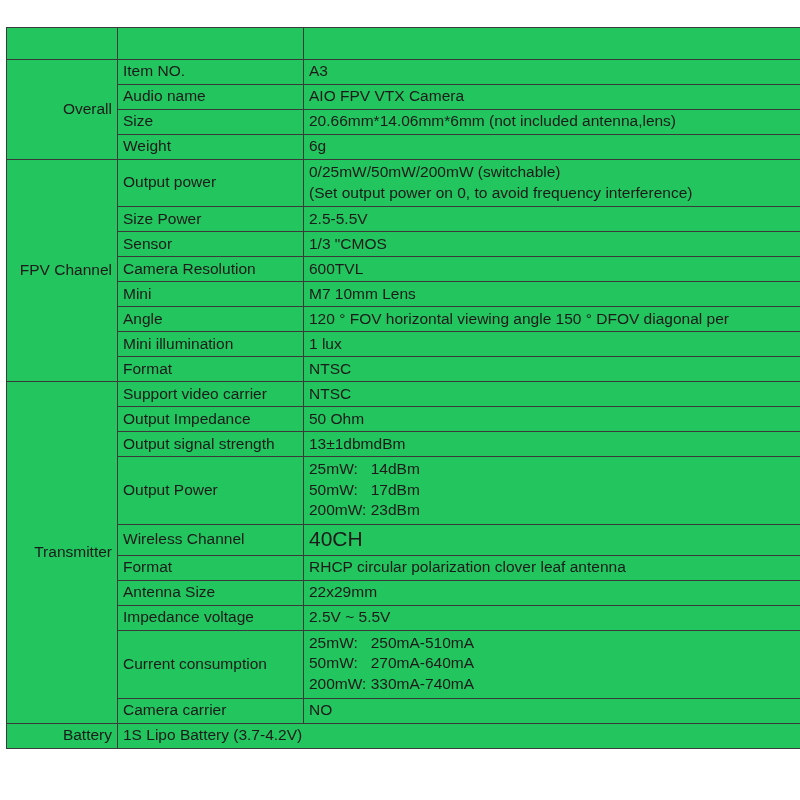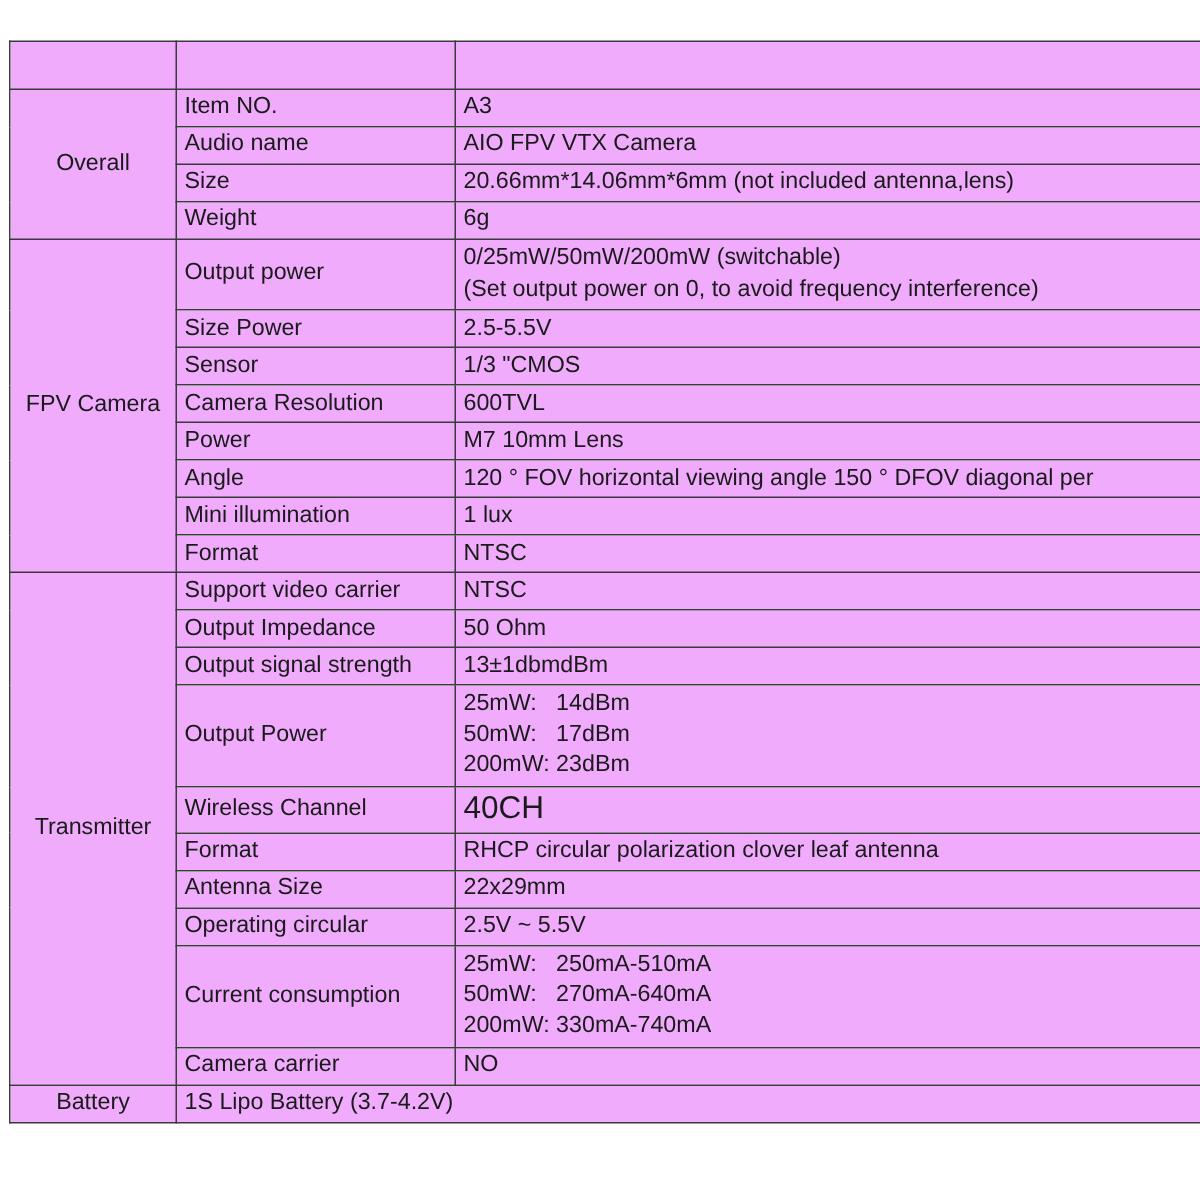--- a/index.html
+++ b/index.html
@@ -35,30 +35,30 @@
     font-size: 15.5px;
     line-height: 1.18;
   }
 
   table.spec-table td {
     border: 1px solid #3a3a3a;
     padding: 2px 5px 3px 5px;
     vertical-align: middle;
     white-space: nowrap;
     overflow: hidden;
-    background: #f0abfc;
+    background: #22c55e;
   }
 
   
   col.c-category { width: 111px; }
   col.c-label    { width: 186px; }
   col.c-value    { width: 603px; }
 
   td.category {
-    text-align: center;
+    text-align: right;
     padding-left: 5px;
   }
   td.label { text-align: left; }
   td.value { text-align: left; }
 
   
   tr.header-row td {
     height: 26px;
     color: #e9e9e9;
     font-size: 13px;
@@ -117,41 +117,41 @@
       <tr class="r-std">
         <td class="label">Size</td>
         <td class="value">20.66mm*14.06mm*6mm (not included antenna,lens)</td>
       </tr>
       <tr class="r-std">
         <td class="label">Weight</td>
         <td class="value">6g</td>
       </tr>
 
       <tr>
-        <td class="category" rowspan="8">FPV Camera</td>
+        <td class="category" rowspan="8">FPV Channel</td>
         <td class="label">Output power</td>
         <td class="value multiline">
           <span class="ml">0/25mW/50mW/200mW (switchable)</span>
           <span class="ml">(Set output power on 0, to avoid frequency interference)</span>
         </td>
       </tr>
       <tr class="r-std">
         <td class="label">Size Power</td>
         <td class="value">2.5-5.5V</td>
       </tr>
       <tr class="r-std">
         <td class="label">Sensor</td>
         <td class="value">1/3 "CMOS</td>
       </tr>
       <tr class="r-std">
         <td class="label">Camera Resolution</td>
         <td class="value">600TVL</td>
       </tr>
       <tr class="r-std">
-        <td class="label">Power</td>
+        <td class="label">Mini</td>
         <td class="value">M7 10mm Lens</td>
       </tr>
       <tr class="r-std">
         <td class="label">Angle</td>
         <td class="value">120 ° FOV horizontal viewing angle 150 ° DFOV diagonal per</td>
       </tr>
       <tr class="r-std">
         <td class="label">Mini illumination</td>
         <td class="value">1 lux</td>
       </tr>
@@ -187,21 +187,21 @@
       </tr>
       <tr class="r-std">
         <td class="label">Format</td>
         <td class="value">RHCP circular polarization clover leaf antenna</td>
       </tr>
       <tr class="r-std">
         <td class="label">Antenna Size</td>
         <td class="value">22x29mm</td>
       </tr>
       <tr class="r-std">
-        <td class="label">Operating circular</td>
+        <td class="label">Impedance voltage</td>
         <td class="value">2.5V ~ 5.5V</td>
       </tr>
       <tr>
         <td class="label">Current consumption</td>
         <td class="value multiline">
           <span class="ml">25mW:   250mA-510mA</span>
           <span class="ml">50mW:   270mA-640mA</span>
           <span class="ml">200mW: 330mA-740mA</span>
         </td>
       </tr>

